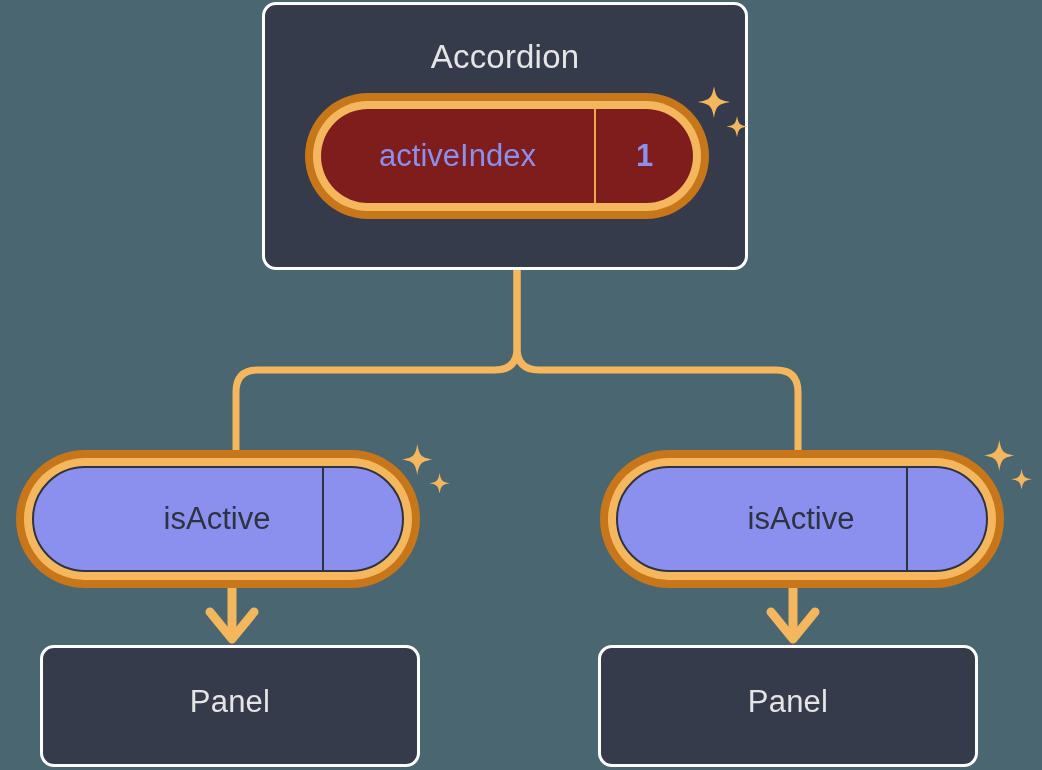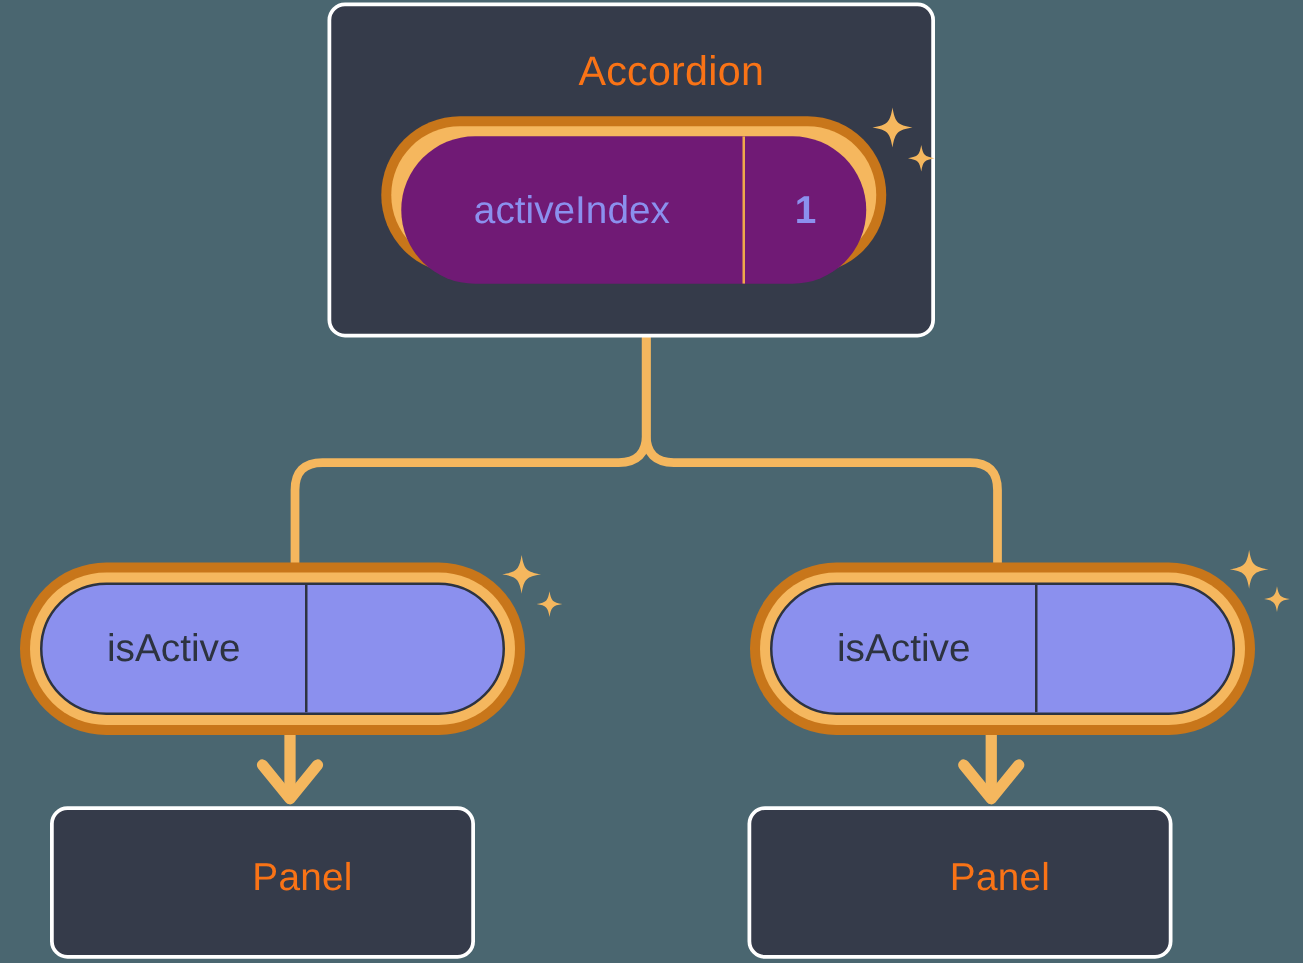--- a/index.html
+++ b/index.html
@@ -35,37 +35,36 @@
     background: #353b4a;
     border: 3px solid #ffffff;
     border-radius: 14px;
     box-sizing: border-box;
   }
   .card-title {
     position: absolute;
     left: 0;
     width: 100%;
     text-align: center;
-    color: #f97316;
+    color: #e5e5e5;
     font-size: 33px;
     font-weight: 400;
     letter-spacing: 0.2px;
     white-space: nowrap;
-    padding-left: 32px;
   }
   #accordion-card {
     left: 262px;
     top: 2px;
     width: 486px;
     height: 268px;
   }
   #accordion-card .card-title { top: 33px; }
 
   .panel-card {
-    width: 340px;
+    width: 380px;
     height: 122px;
     top: 645px;
   }
   #panel-card-left  { left: 40px; }
   #panel-card-right { left: 598px; }
   .panel-card .card-title {
     top: 36px;
     font-size: 31px;
   }
   
@@ -97,40 +96,40 @@
     justify-content: center;
     height: 100%;
     white-space: nowrap;
     box-sizing: border-box;
   }
   .pill-val { font-weight: bold; }
 
   
   #pill-active-index-outer { left: 305px;  top: 93px;  width: 404px; height: 126px; }
   #pill-active-index-inner { left: 313px;  top: 101px; width: 388px; height: 110px; }
-  #pill-active-index-body  { left: 321px;  top: 109px; width: 372px; height:  118px;
-                             background: #701a75; }
+  #pill-active-index-body  { left: 321px;  top: 109px; width: 372px; height:  94px;
+                             background: #7f1d1d; }
   #pill-active-index-body .pill-key {
     width: 275px;
     color: #8b90ee;
     font-size: 31px;
     font-weight: 400;
     border-right: 2px solid #f0a84a;
   }
   #pill-active-index-body .pill-val {
     width: 97px;
     color: #8b90ee;
     font-size: 31px;
   }
 
   
   .pill-state-outer { top: 450px; width: 404px; height: 138px; }
   .pill-state-inner { top: 458px; width: 388px; height: 122px; }
   .pill-state-body  { top: 466px; width: 372px; height: 106px;
-                      background: #8b90ee; border: 2px solid #2d3340; }
+                      background: #8b90ee; border: 2px solid #2d3340; flex-direction: column; }
   #pill-isactive-false-outer { left: 16px;  }
   #pill-isactive-false-inner { left: 24px;  }
   #pill-isactive-false-body  { left: 32px;  }
   #pill-isactive-true-outer  { left: 600px; }
   #pill-isactive-true-inner  { left: 608px; }
   #pill-isactive-true-body   { left: 616px; }
 
   .pill-state-body .pill-key {
     width: 212px;
     color: #2d3340;

